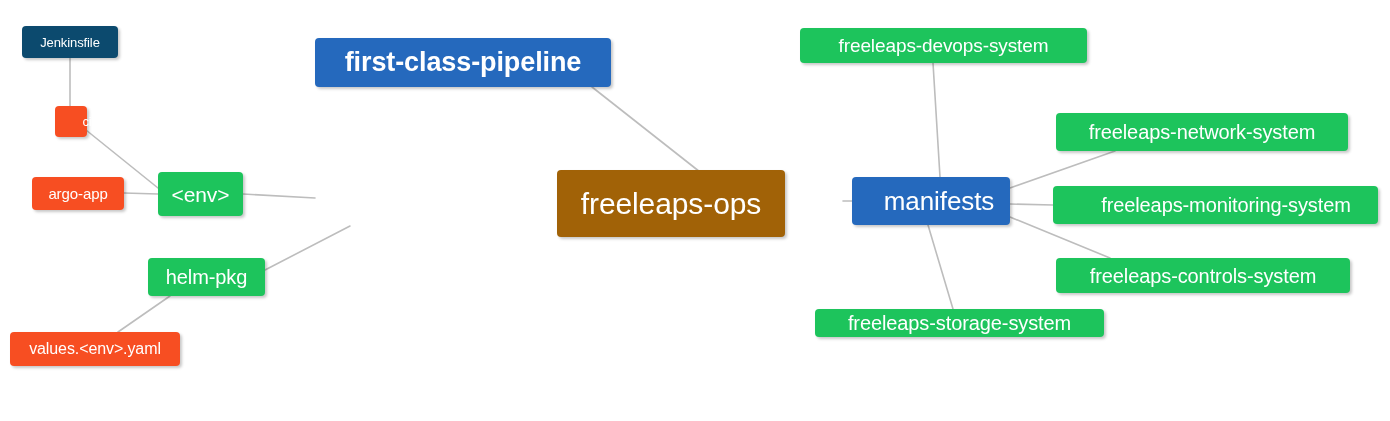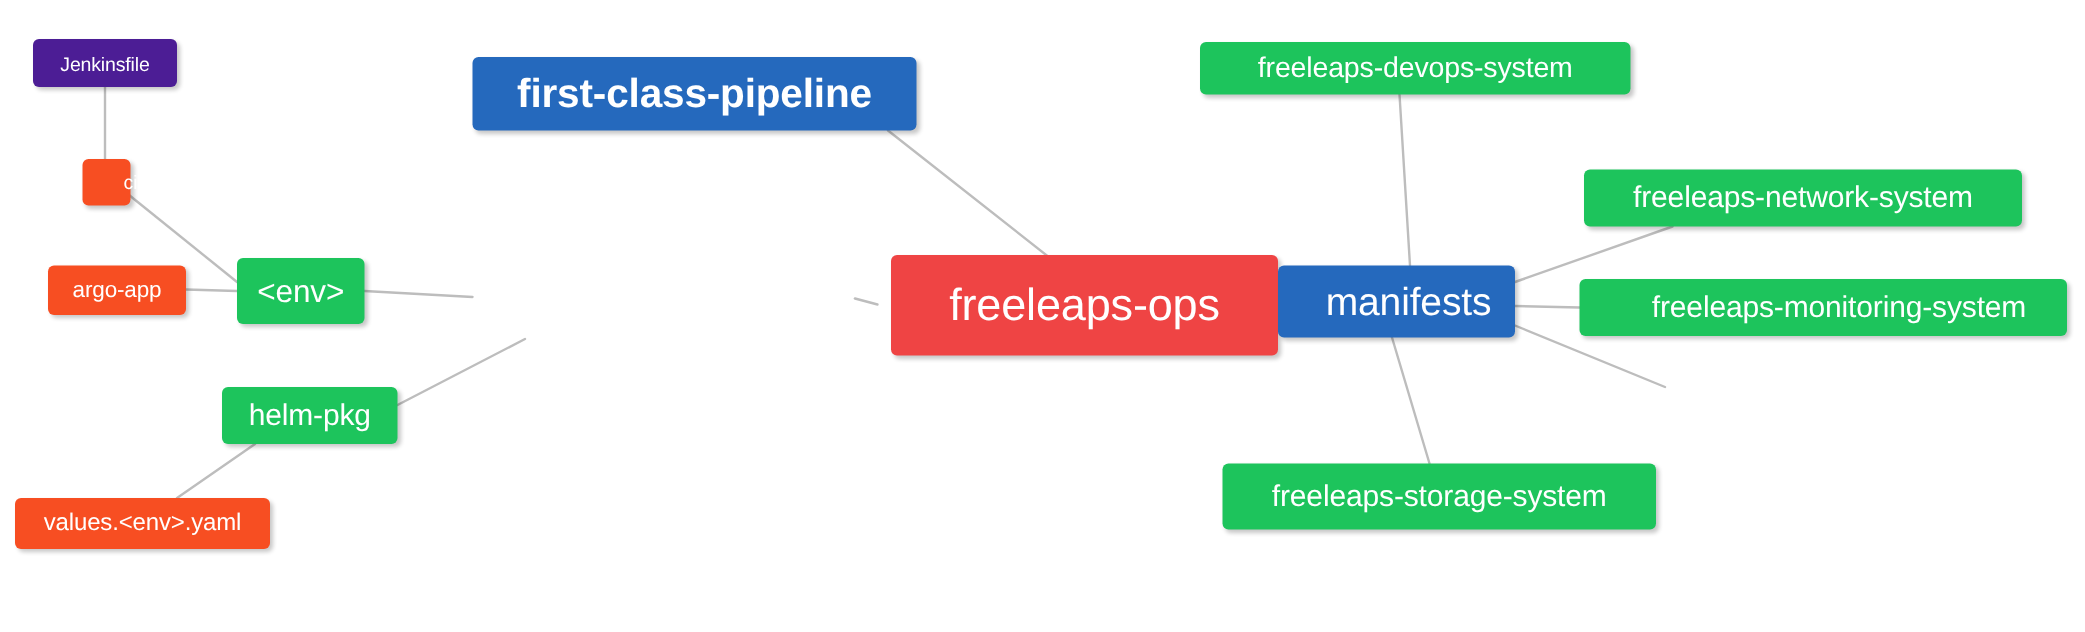--- a/index.html
+++ b/index.html
@@ -50,26 +50,27 @@
       <path d="M 158,188 L 86,130" stroke="#bdbdbd" stroke-width="1.6" fill="none" stroke-linecap="round"></path>
       <path d="M 158,194 L 124,193" stroke="#bdbdbd" stroke-width="1.6" fill="none" stroke-linecap="round"></path>
       <path d="M 70,106 L 70,58" stroke="#bdbdbd" stroke-width="1.6" fill="none" stroke-linecap="round"></path>
       <path d="M 170,296 L 118,332" stroke="#bdbdbd" stroke-width="1.6" fill="none" stroke-linecap="round"></path>
       <path d="M 940,177 L 933,63" stroke="#bdbdbd" stroke-width="1.6" fill="none" stroke-linecap="round"></path>
       <path d="M 1010,188 L 1115,151" stroke="#bdbdbd" stroke-width="1.6" fill="none" stroke-linecap="round"></path>
       <path d="M 1010,204 L 1053,205" stroke="#bdbdbd" stroke-width="1.6" fill="none" stroke-linecap="round"></path>
       <path d="M 1010,217 L 1110,258" stroke="#bdbdbd" stroke-width="1.6" fill="none" stroke-linecap="round"></path>
       <path d="M 928,225 L 953,309" stroke="#bdbdbd" stroke-width="1.6" fill="none" stroke-linecap="round"></path>
     </svg>
-<div class="node" style="left: 22px; top: 26px; width: 96px; height: 32px; background: #4c1d95; font-size: 13px; color: rgb(255, 255, 255);">Jenkinsfile</div>
+<div class="node" style="left: 22px; top: 26px; width: 96px; height: 32px; background: #0c4a6e; font-size: 13px; color: rgb(255, 255, 255);">Jenkinsfile</div>
     <div class="node" style="left: 55px; top: 106px; width: 31px; height: 31px; background: rgb(247, 78, 34); font-size: 13px; color: rgb(255, 255, 255); padding-left: 32px;">ci</div>
     <div class="node" style="left: 32px; top: 177px; width: 92px; height: 33px; background: rgb(247, 78, 34); font-size: 15px; color: rgb(255, 255, 255);">argo-app</div>
     <div class="node" style="left: 158px; top: 172px; width: 85px; height: 44px; background: rgb(29, 196, 92); font-size: 21px; color: rgb(255, 255, 255);">&lt;env&gt;</div>
     <div class="node" style="left: 148px; top: 258px; width: 117px; height: 38px; background: rgb(29, 196, 92); font-size: 20px; color: rgb(255, 255, 255);">helm-pkg</div>
     <div class="node" style="left: 10px; top: 332px; width: 170px; height: 34px; background: rgb(247, 78, 34); font-size: 16px; color: rgb(255, 255, 255);">values.&lt;env&gt;.yaml</div>
     <div class="node" style="left: 315px; top: 38px; width: 296px; height: 49px; background: rgb(37, 105, 189); font-size: 27px; color: rgb(255, 255, 255); font-weight: bold;">first-class-pipeline</div>
-    <div class="node" style="left: 594px; top: 170px; width: 258px; height: 67px; background: #ef4444; font-size: 30px; color: rgb(255, 255, 255);">freeleaps-ops</div>
+    <div class="node" style="left: 557px; top: 170px; width: 228px; height: 67px; background: #a16207; font-size: 30px; color: rgb(255, 255, 255);">freeleaps-ops</div>
     <div class="node" style="left: 852px; top: 177px; width: 158px; height: 48px; background: rgb(37, 105, 189); font-size: 26px; color: rgb(255, 255, 255); padding-left: 16px;">manifests</div>
     <div class="node" style="left: 800px; top: 28px; width: 287px; height: 35px; background: rgb(29, 196, 92); font-size: 19px; color: rgb(255, 255, 255);">freeleaps-devops-system</div>
     <div class="node" style="left: 1056px; top: 113px; width: 292px; height: 38px; background: rgb(29, 196, 92); font-size: 20px; color: rgb(255, 255, 255);">freeleaps-network-system</div>
     <div class="node" style="left: 1053px; top: 186px; width: 325px; height: 38px; background: rgb(29, 196, 92); font-size: 20px; color: rgb(255, 255, 255); padding-left: 21px;">freeleaps-monitoring-system</div>
-    <div class="node" style="left: 815px; top: 309px; width: 289px; height: 44px; background: rgb(29, 196, 92); font-size: 20px; color: rgb(255, 255, 255);">freeleaps-storage-system</div>
+    <div class="node" style="left: 1056px; top: 258px; width: 294px; height: 35px; background: rgb(29, 196, 92); font-size: 20px; color: rgb(255, 255, 255);">freeleaps-controls-system</div>
+    <div class="node" style="left: 815px; top: 309px; width: 289px; height: 28px; background: rgb(29, 196, 92); font-size: 20px; color: rgb(255, 255, 255);">freeleaps-storage-system</div>
   </div>
 
 </body></html>

